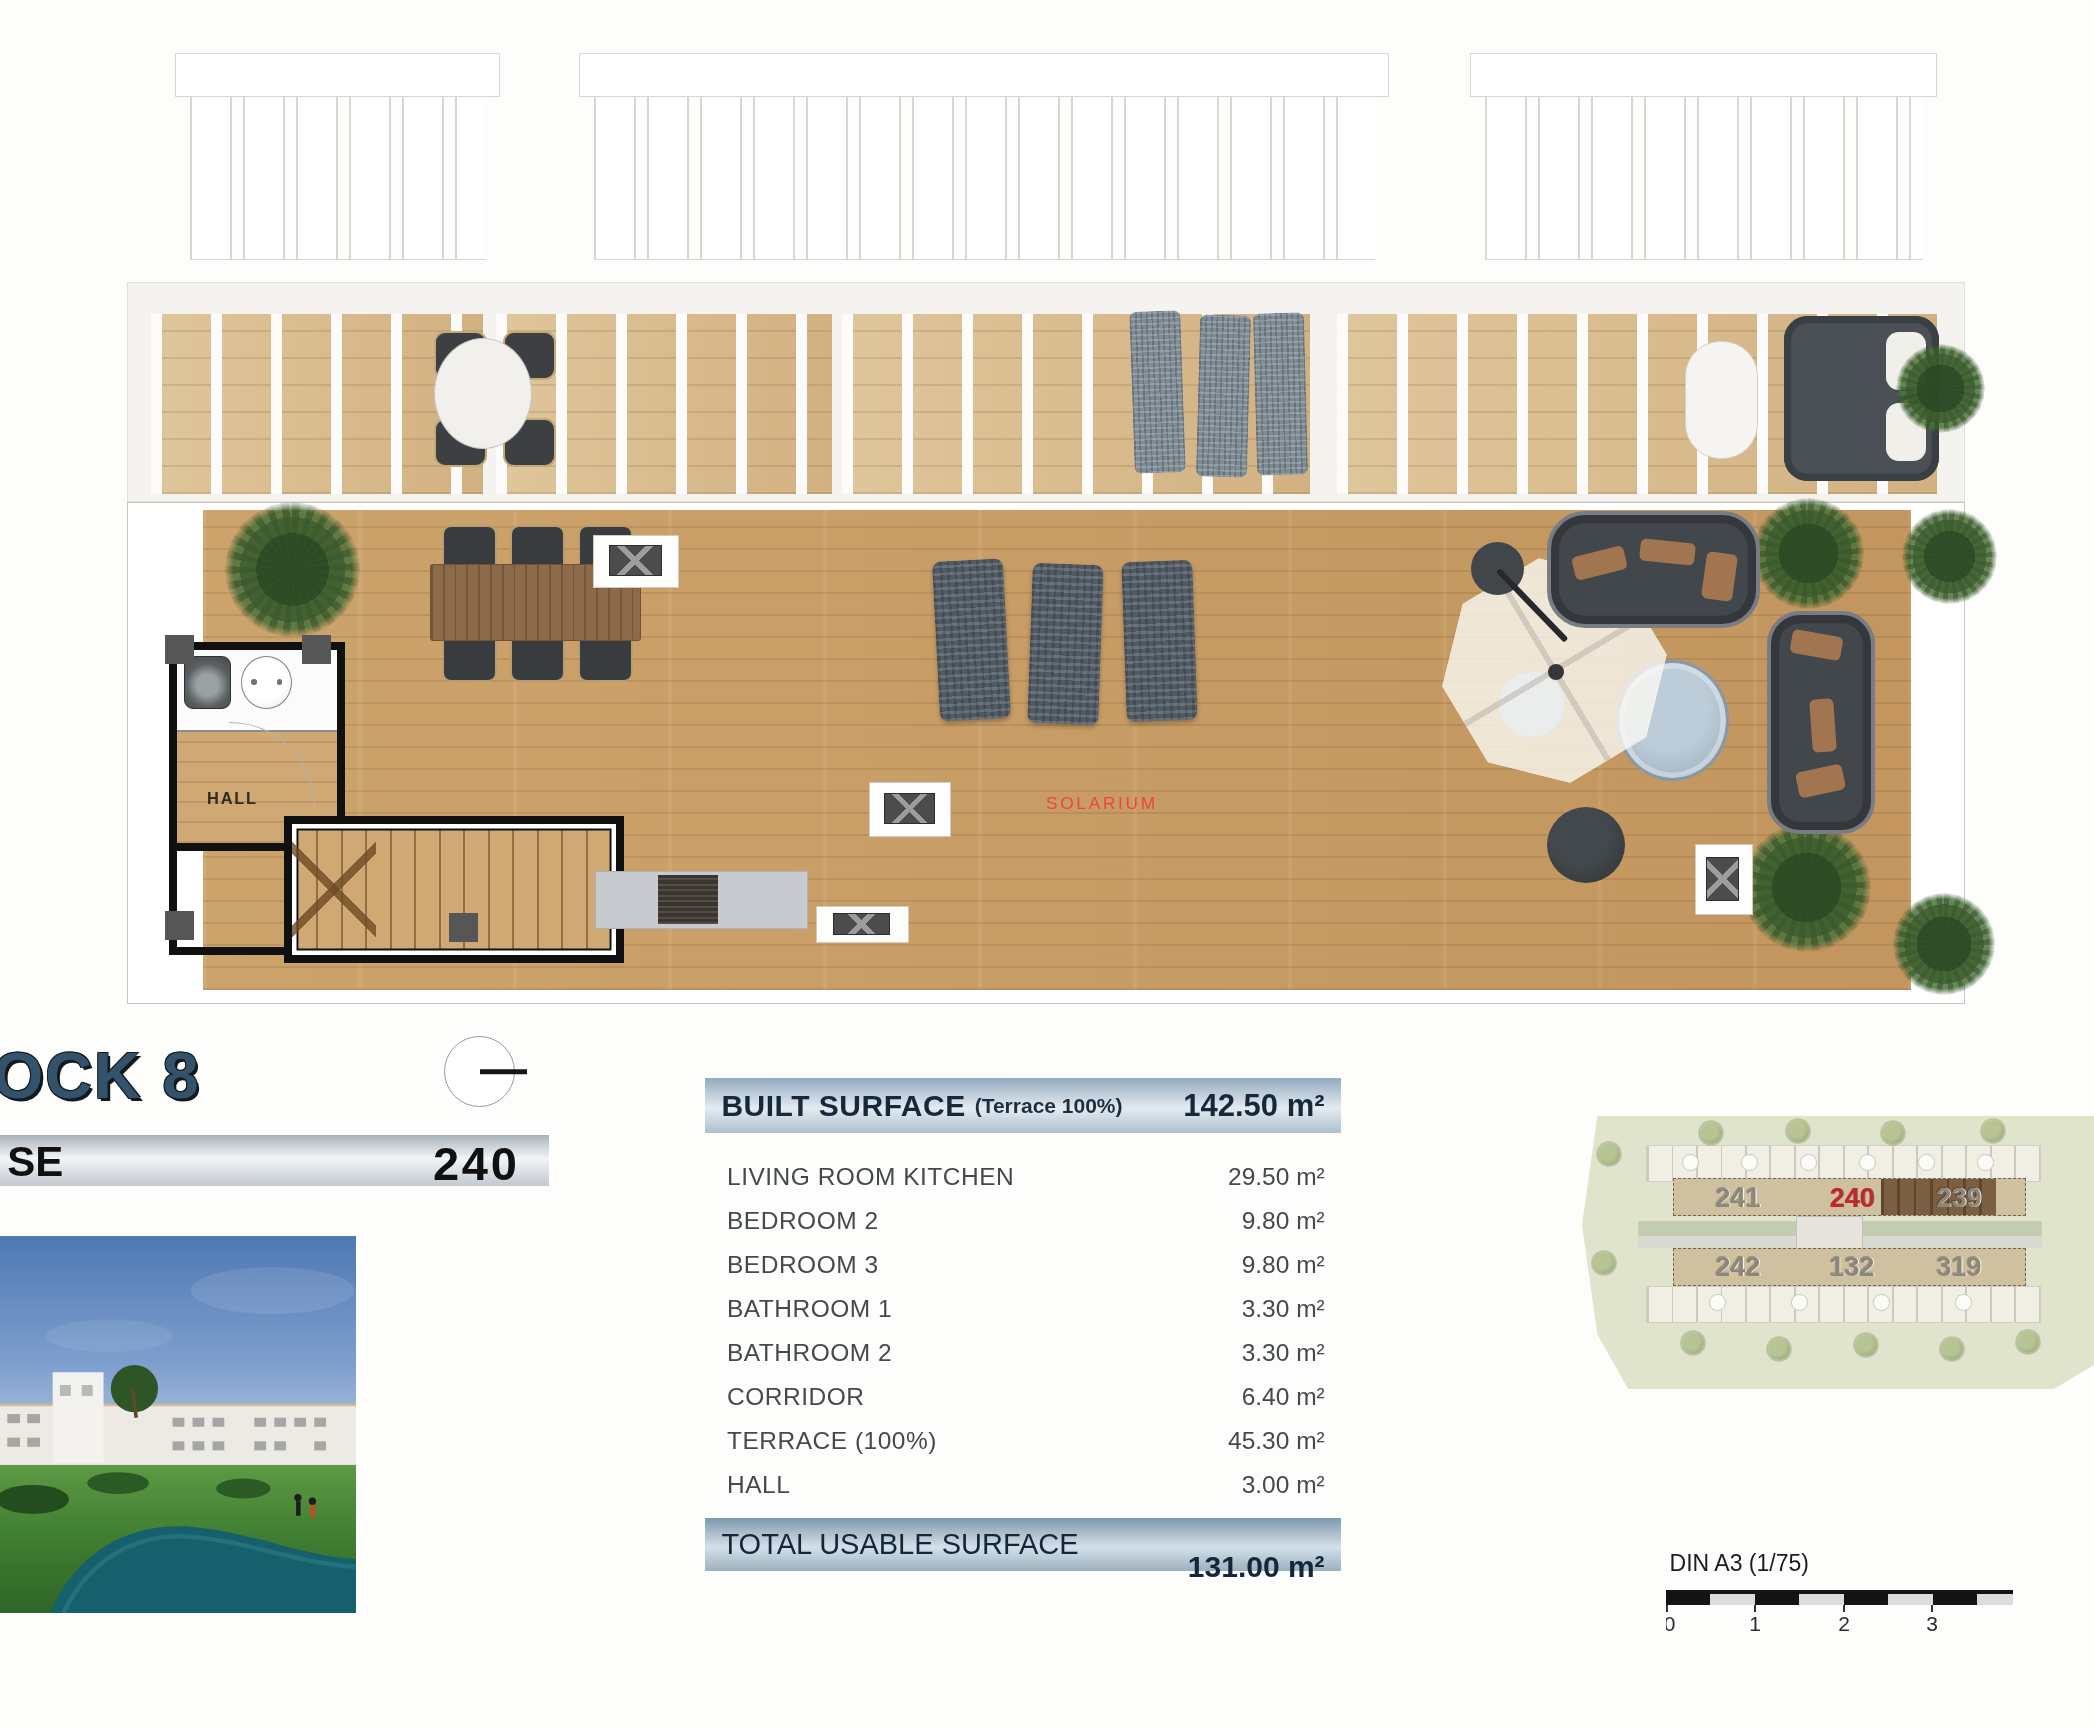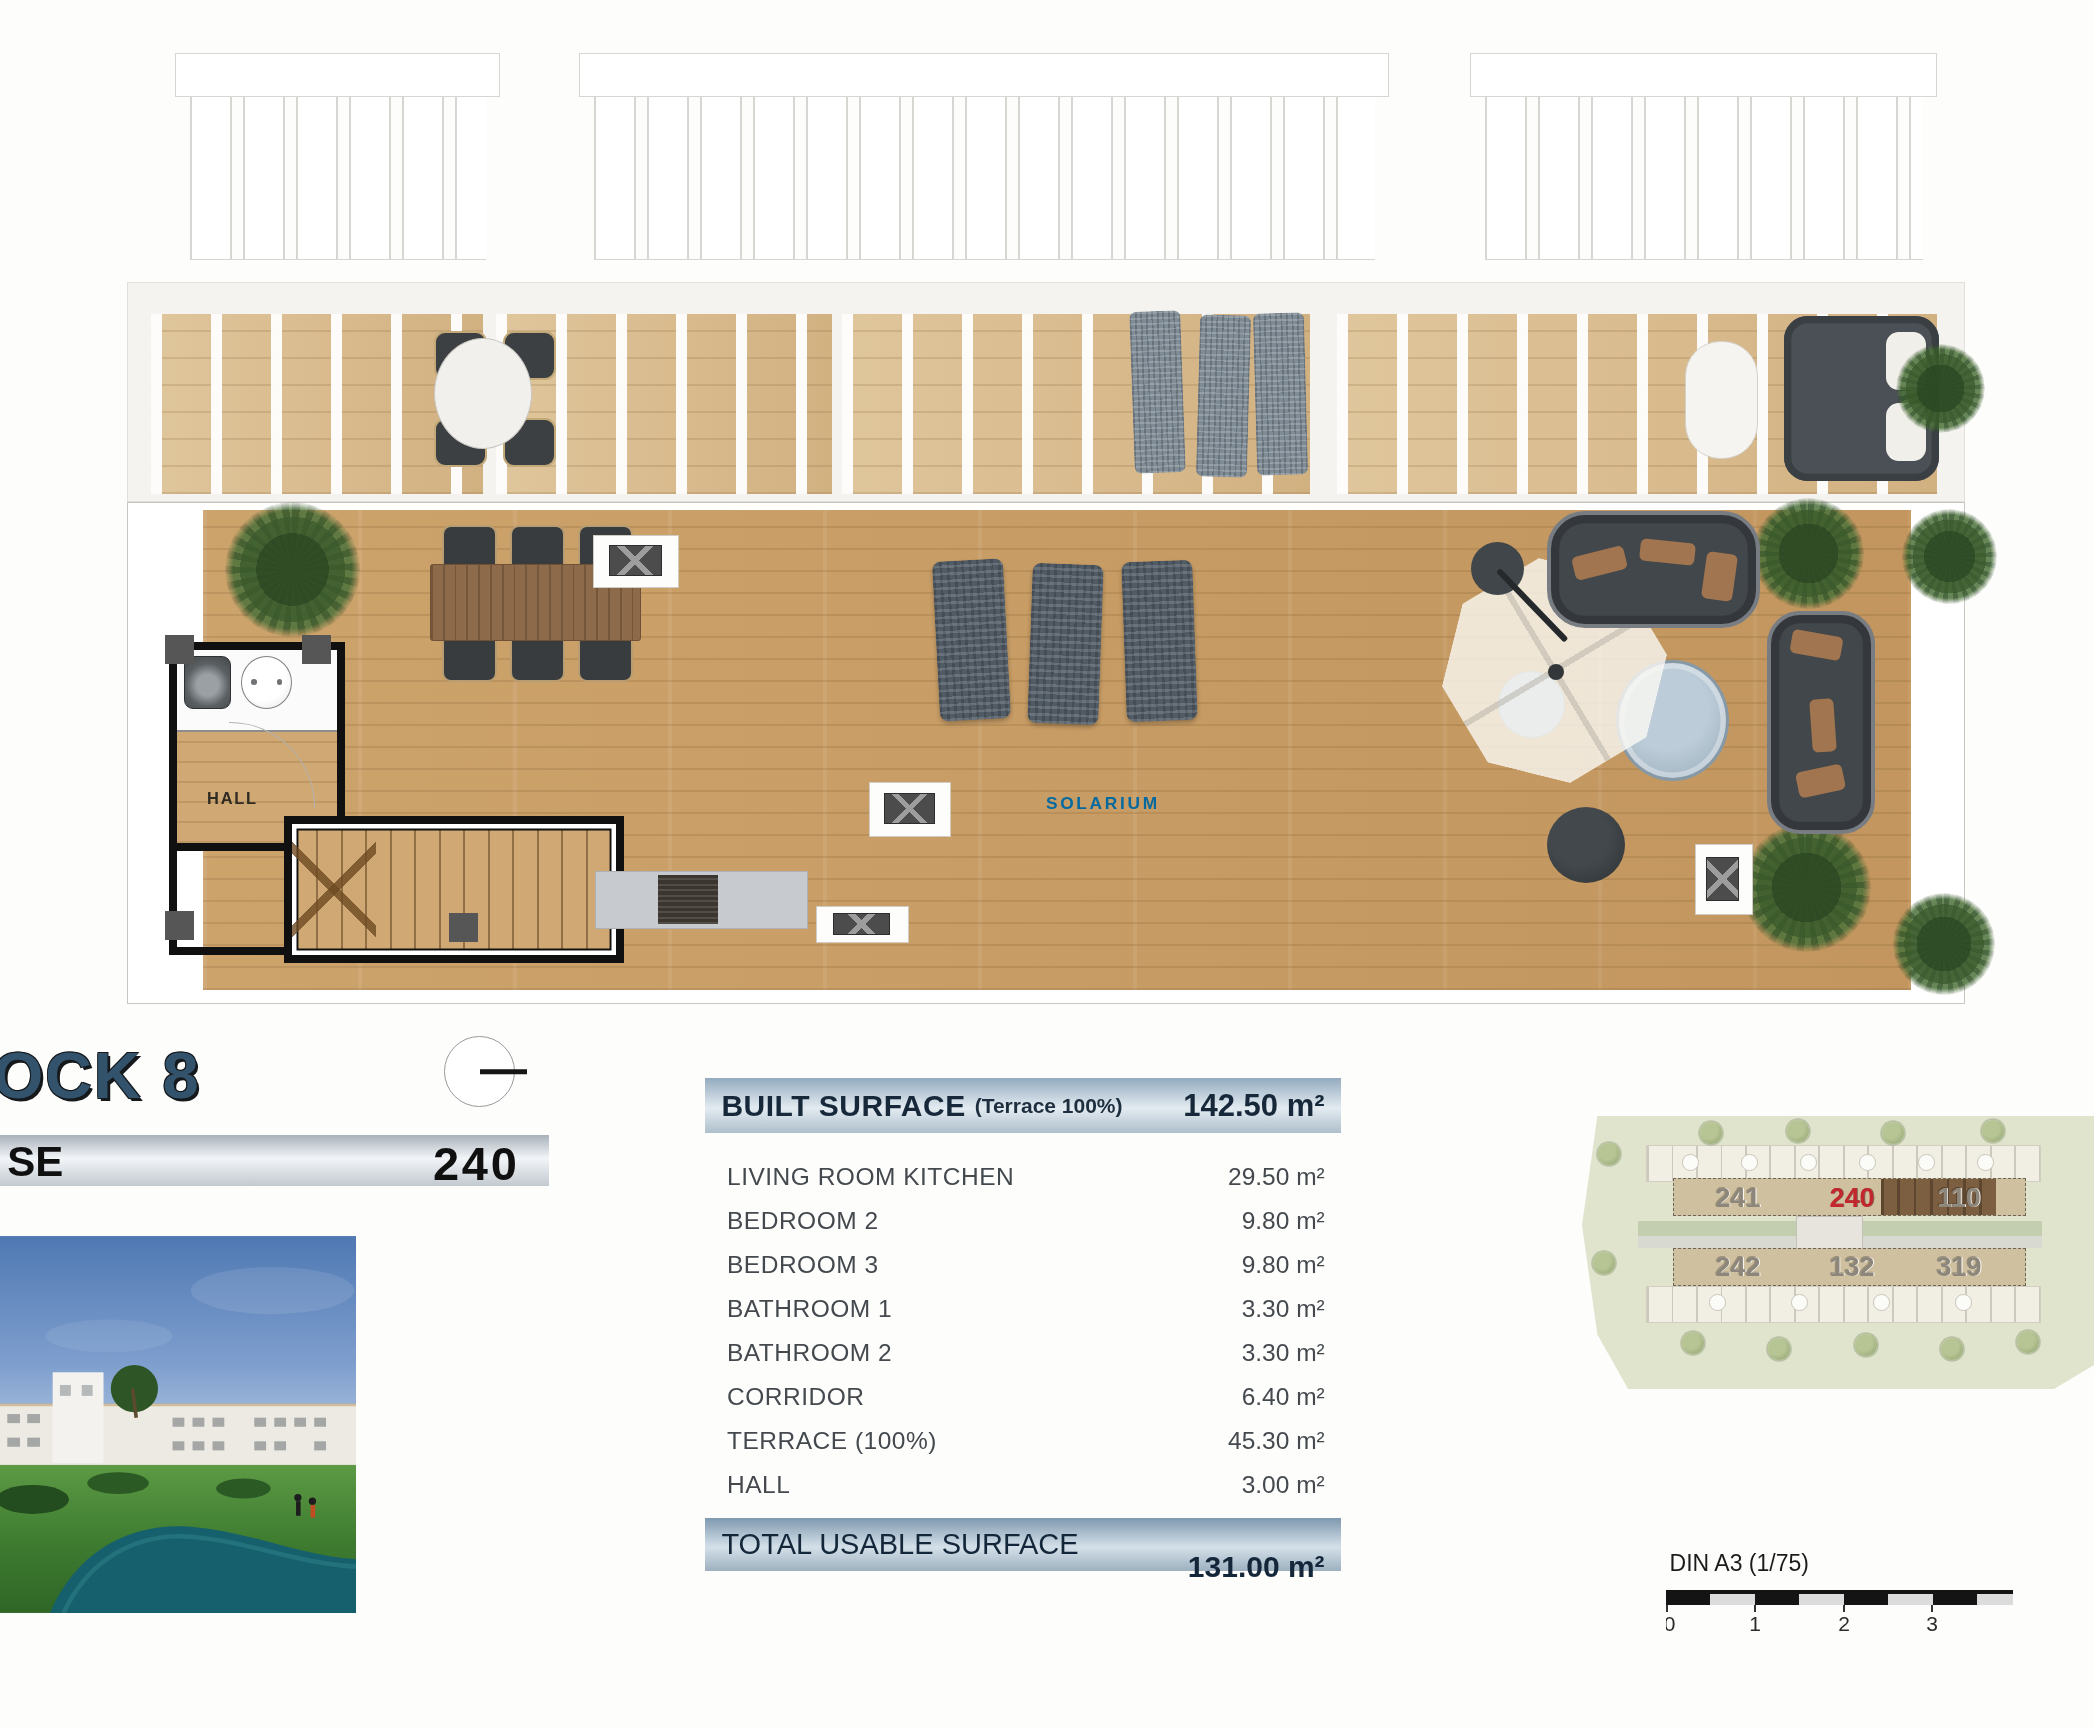--- a/index.html
+++ b/index.html
@@ -106,21 +106,21 @@
     background-image:
       linear-gradient(45deg, rgba(0,0,0,0) 45%, #9d9d9d 45% 55%, rgba(0,0,0,0) 55%),
       linear-gradient(135deg, rgba(0,0,0,0) 45%, #9d9d9d 45% 55%, rgba(0,0,0,0) 55%); }
 
   .lounger { position:absolute; width:71px; height:160px; border-radius:9px;
     background-color:#515b65; box-shadow:0 2.7px 4.5px rgba(0,0,0,0.25);
     background-image:
       repeating-linear-gradient(0deg, rgba(255,255,255,0.14) 0 2.7px, rgba(0,0,0,0) 2.7px 7.3px),
       repeating-linear-gradient(90deg, rgba(0,0,0,0.16) 0 2.7px, rgba(0,0,0,0) 2.7px 7.3px); }
 
-  .plan-label { position:absolute; color:#0369a1; font-size:17.3px; letter-spacing:2.7px; font-weight:bold; }
+  .plan-label { position:absolute; color:#ef4444; font-size:17.3px; letter-spacing:2.7px; font-weight:normal; }
   .hall-label { position:absolute; left:207px; top:789px; color:#2f2a22; font-size:16.4px;
                 letter-spacing:1.8px; font-weight:bold; }
 
   .umb-pole-base { position:absolute; left:1471px; top:542px; width:53px; height:53px;
     background:#41464a; border-radius:50%; }
   .umb-pole { position:absolute; left:1498px; top:567px; width:98px; height:6.4px;
     background:#26292c; transform:rotate(46deg); transform-origin:0 50%; border-radius:2.7px; }
   .umb-table-s { position:absolute; left:1498px; top:671px; width:65px; height:65px;
     background:#aebfcc; border:1.8px solid #8fa0ad; border-radius:50%; }
   .umbrella { position:absolute; left:1449px; top:565px; width:211px; height:211px;
@@ -446,21 +446,21 @@
   </div>
 
   <div class="siteplan">
     <div class="sp-green"></div>
     <div class="sp-band" style="top:29px;"></div>
     <div class="sp-bldg" style="top:62px;">
       <div class="sp-hl"></div>
     </div>
     <span class="sp-num" style="left:156px;top:82px;">241</span>
     <span class="sp-num hl" style="left:270px;top:82px;">240</span>
-    <span class="sp-num" style="left:377px;top:82px;">110</span>
+    <span class="sp-num" style="left:377px;top:82px;">239</span>
     <div class="sp-road"></div>
     <div class="sp-plaza"></div>
     <div class="sp-bldg" style="top:132px;"></div>
     <span class="sp-num" style="left:156px;top:151px;">242</span>
     <span class="sp-num" style="left:270px;top:151px;">132</span>
     <span class="sp-num" style="left:377px;top:151px;">319</span>
     <div class="sp-band" style="top:170px;"></div>
     <div class="sp-pool" style="left:100px;top:38px;"></div>
     <div class="sp-pool" style="left:159px;top:38px;"></div>
     <div class="sp-pool" style="left:218px;top:38px;"></div>

